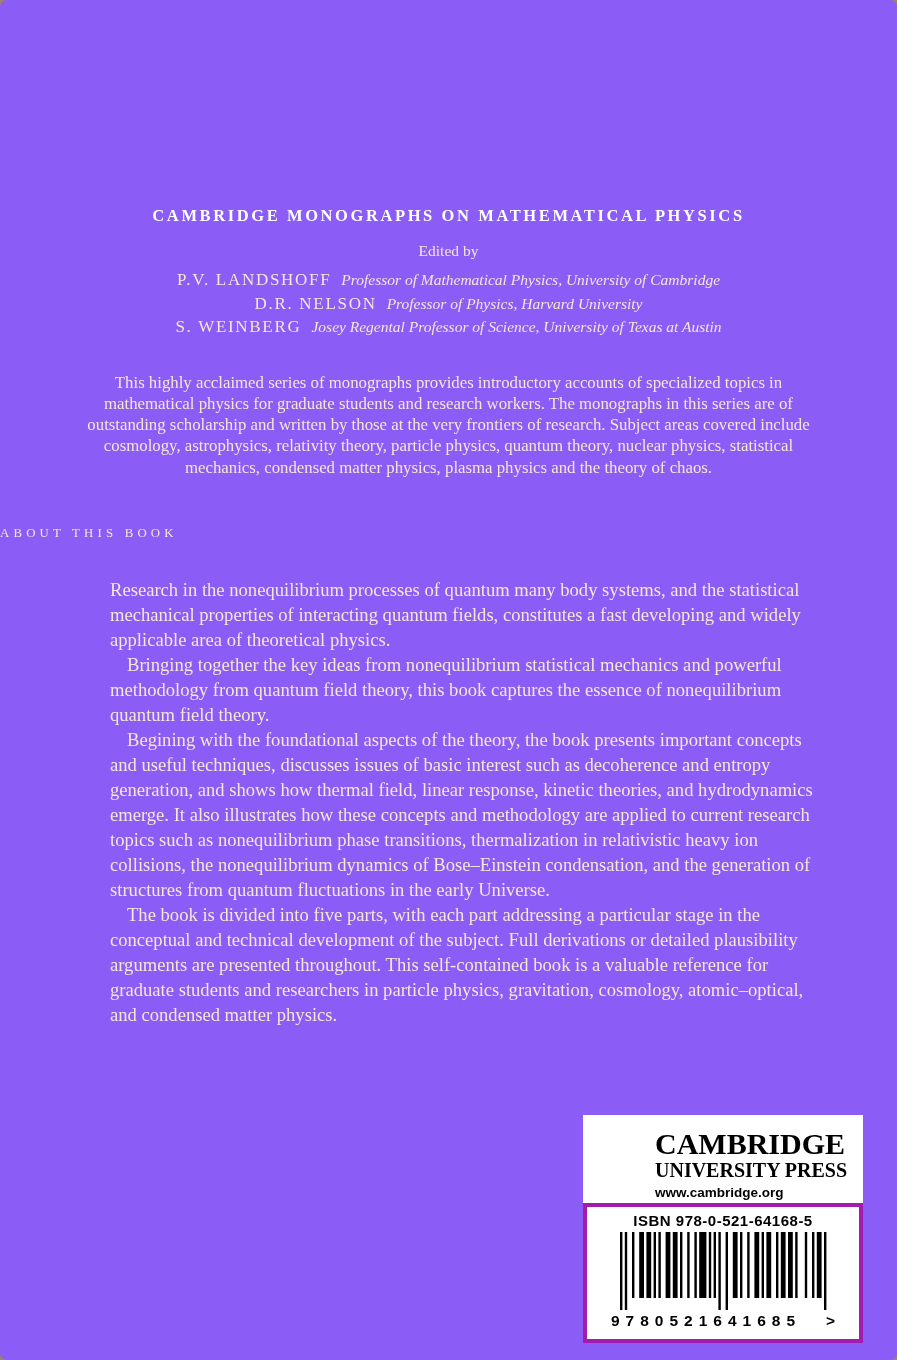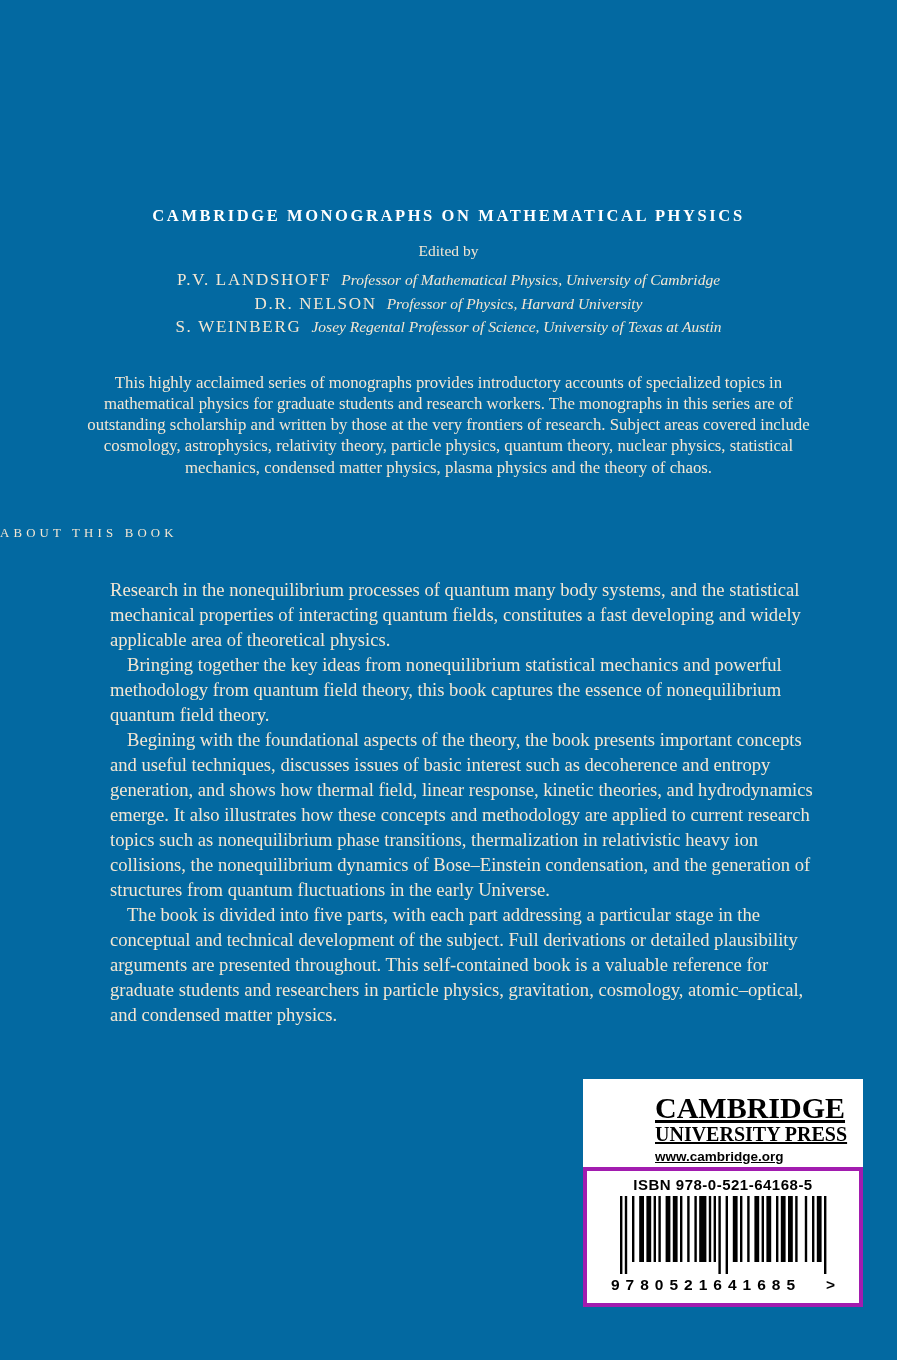--- a/index.html
+++ b/index.html
@@ -5,24 +5,25 @@
 <style>
   html, body {
     margin: 0;
     padding: 0;
     background: #9d8067;
   }
   .cover {
     position: relative;
     width: 897px;
     height: 1360px;
-    background: #0369a1;
+    background: #8b5cf6;
     overflow: hidden;
     font-family: "Liberation Serif", serif;
     color: #f4e7d3;
+    border-radius: 7px;
   }
   .series-title {
     padding-top: 206px;
     text-align: center;
     color: #ffffff;
     font-weight: bold;
     font-size: 16.5px;
     letter-spacing: 2.6px;
   }
   .edited-by {
@@ -68,26 +69,25 @@
   }
   .about-body p {
     margin: 0;
   }
   .about-body p.indent {
     text-indent: 17px;
   }
   .publisher-panel {
     position: absolute;
     left: 583px;
-    top: 1079px;
+    top: 1115px;
     width: 280px;
     height: 228px;
     background: #ffffff;
     color: #000000;
-    text-decoration: underline;
   }
   .logo-block {
     padding: 13px 0 0 72px;
   }
   .logo-line1 {
     font-family: "Liberation Serif", serif;
     font-size: 30px;
     font-weight: bold;
     line-height: 31px;
   }

